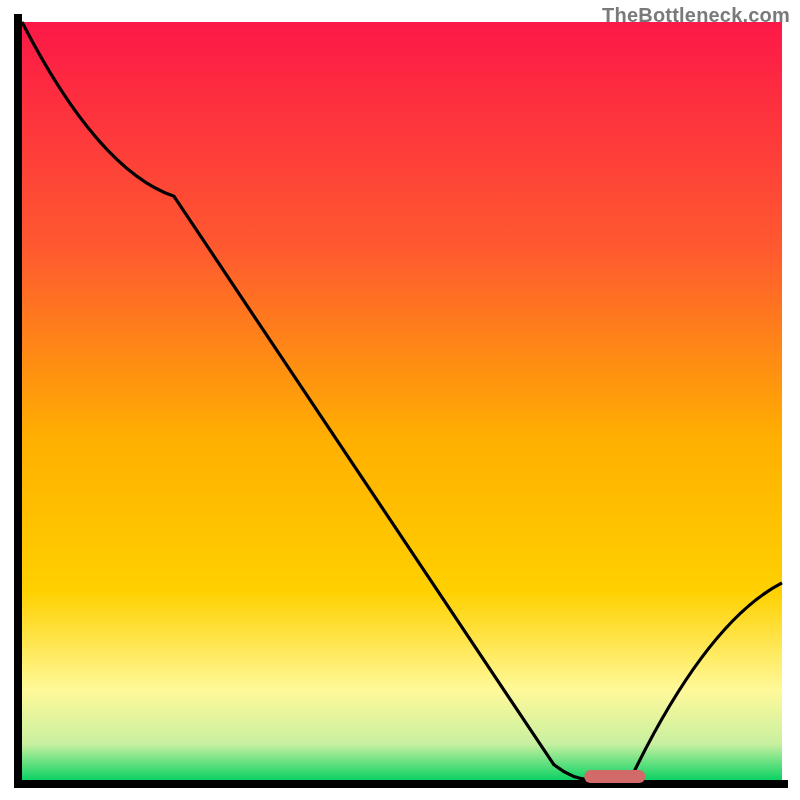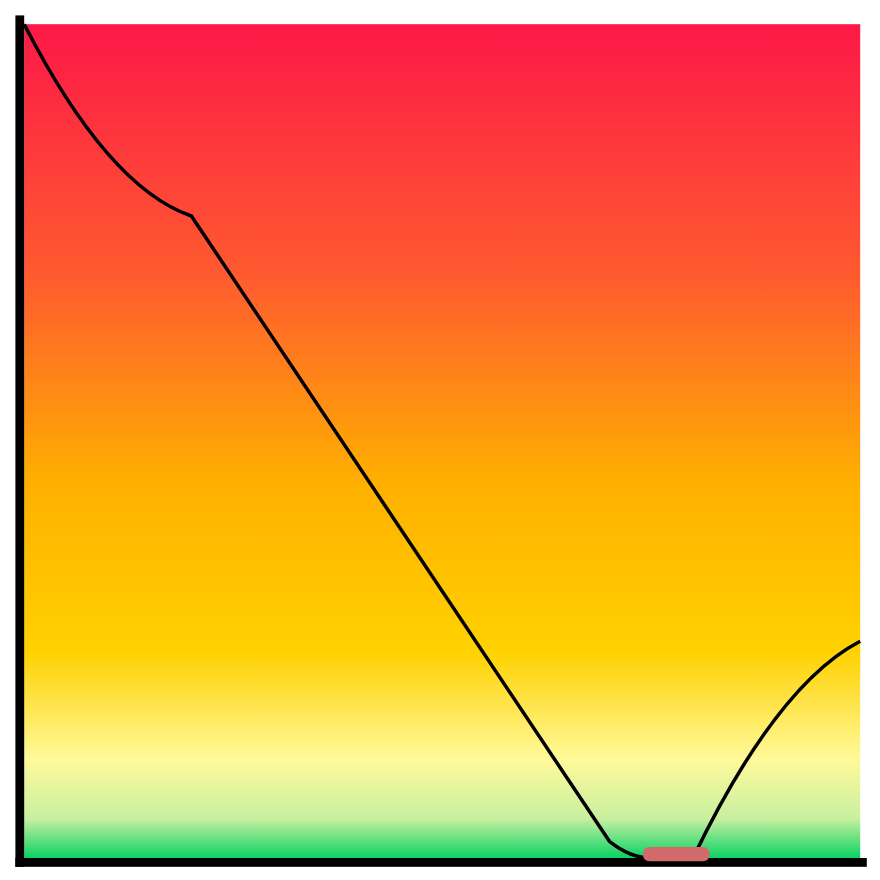--- a/index.html
+++ b/index.html
@@ -14,20 +14,21 @@
     font-weight: bold;
     color: #7a7a7a;
     letter-spacing: 0.2px;
   }
   svg.chart { position: absolute; left: 0; top: 0; }
 </style>
 </head>
 <body>
 
 <div class="wrap">
+  <div class="attribution">TheBottleneck.com</div>
 
   <svg class="chart" width="800" height="800" viewBox="0 0 800 800">
     <defs>
       <linearGradient id="bg-grad" x1="0" y1="0" x2="0" y2="1">
         <stop id="g0" offset="0%" stop-color="#fc1847"></stop>
         <stop id="g1" offset="30%" stop-color="#ff5a2f"></stop>
         <stop id="g2" offset="55%" stop-color="#ffb000"></stop>
         <stop id="g3" offset="75%" stop-color="#ffd100"></stop>
         <stop id="g4" offset="88%" stop-color="#fff99a"></stop>
         <stop id="g5" offset="95%" stop-color="#c8f0a0"></stop>

